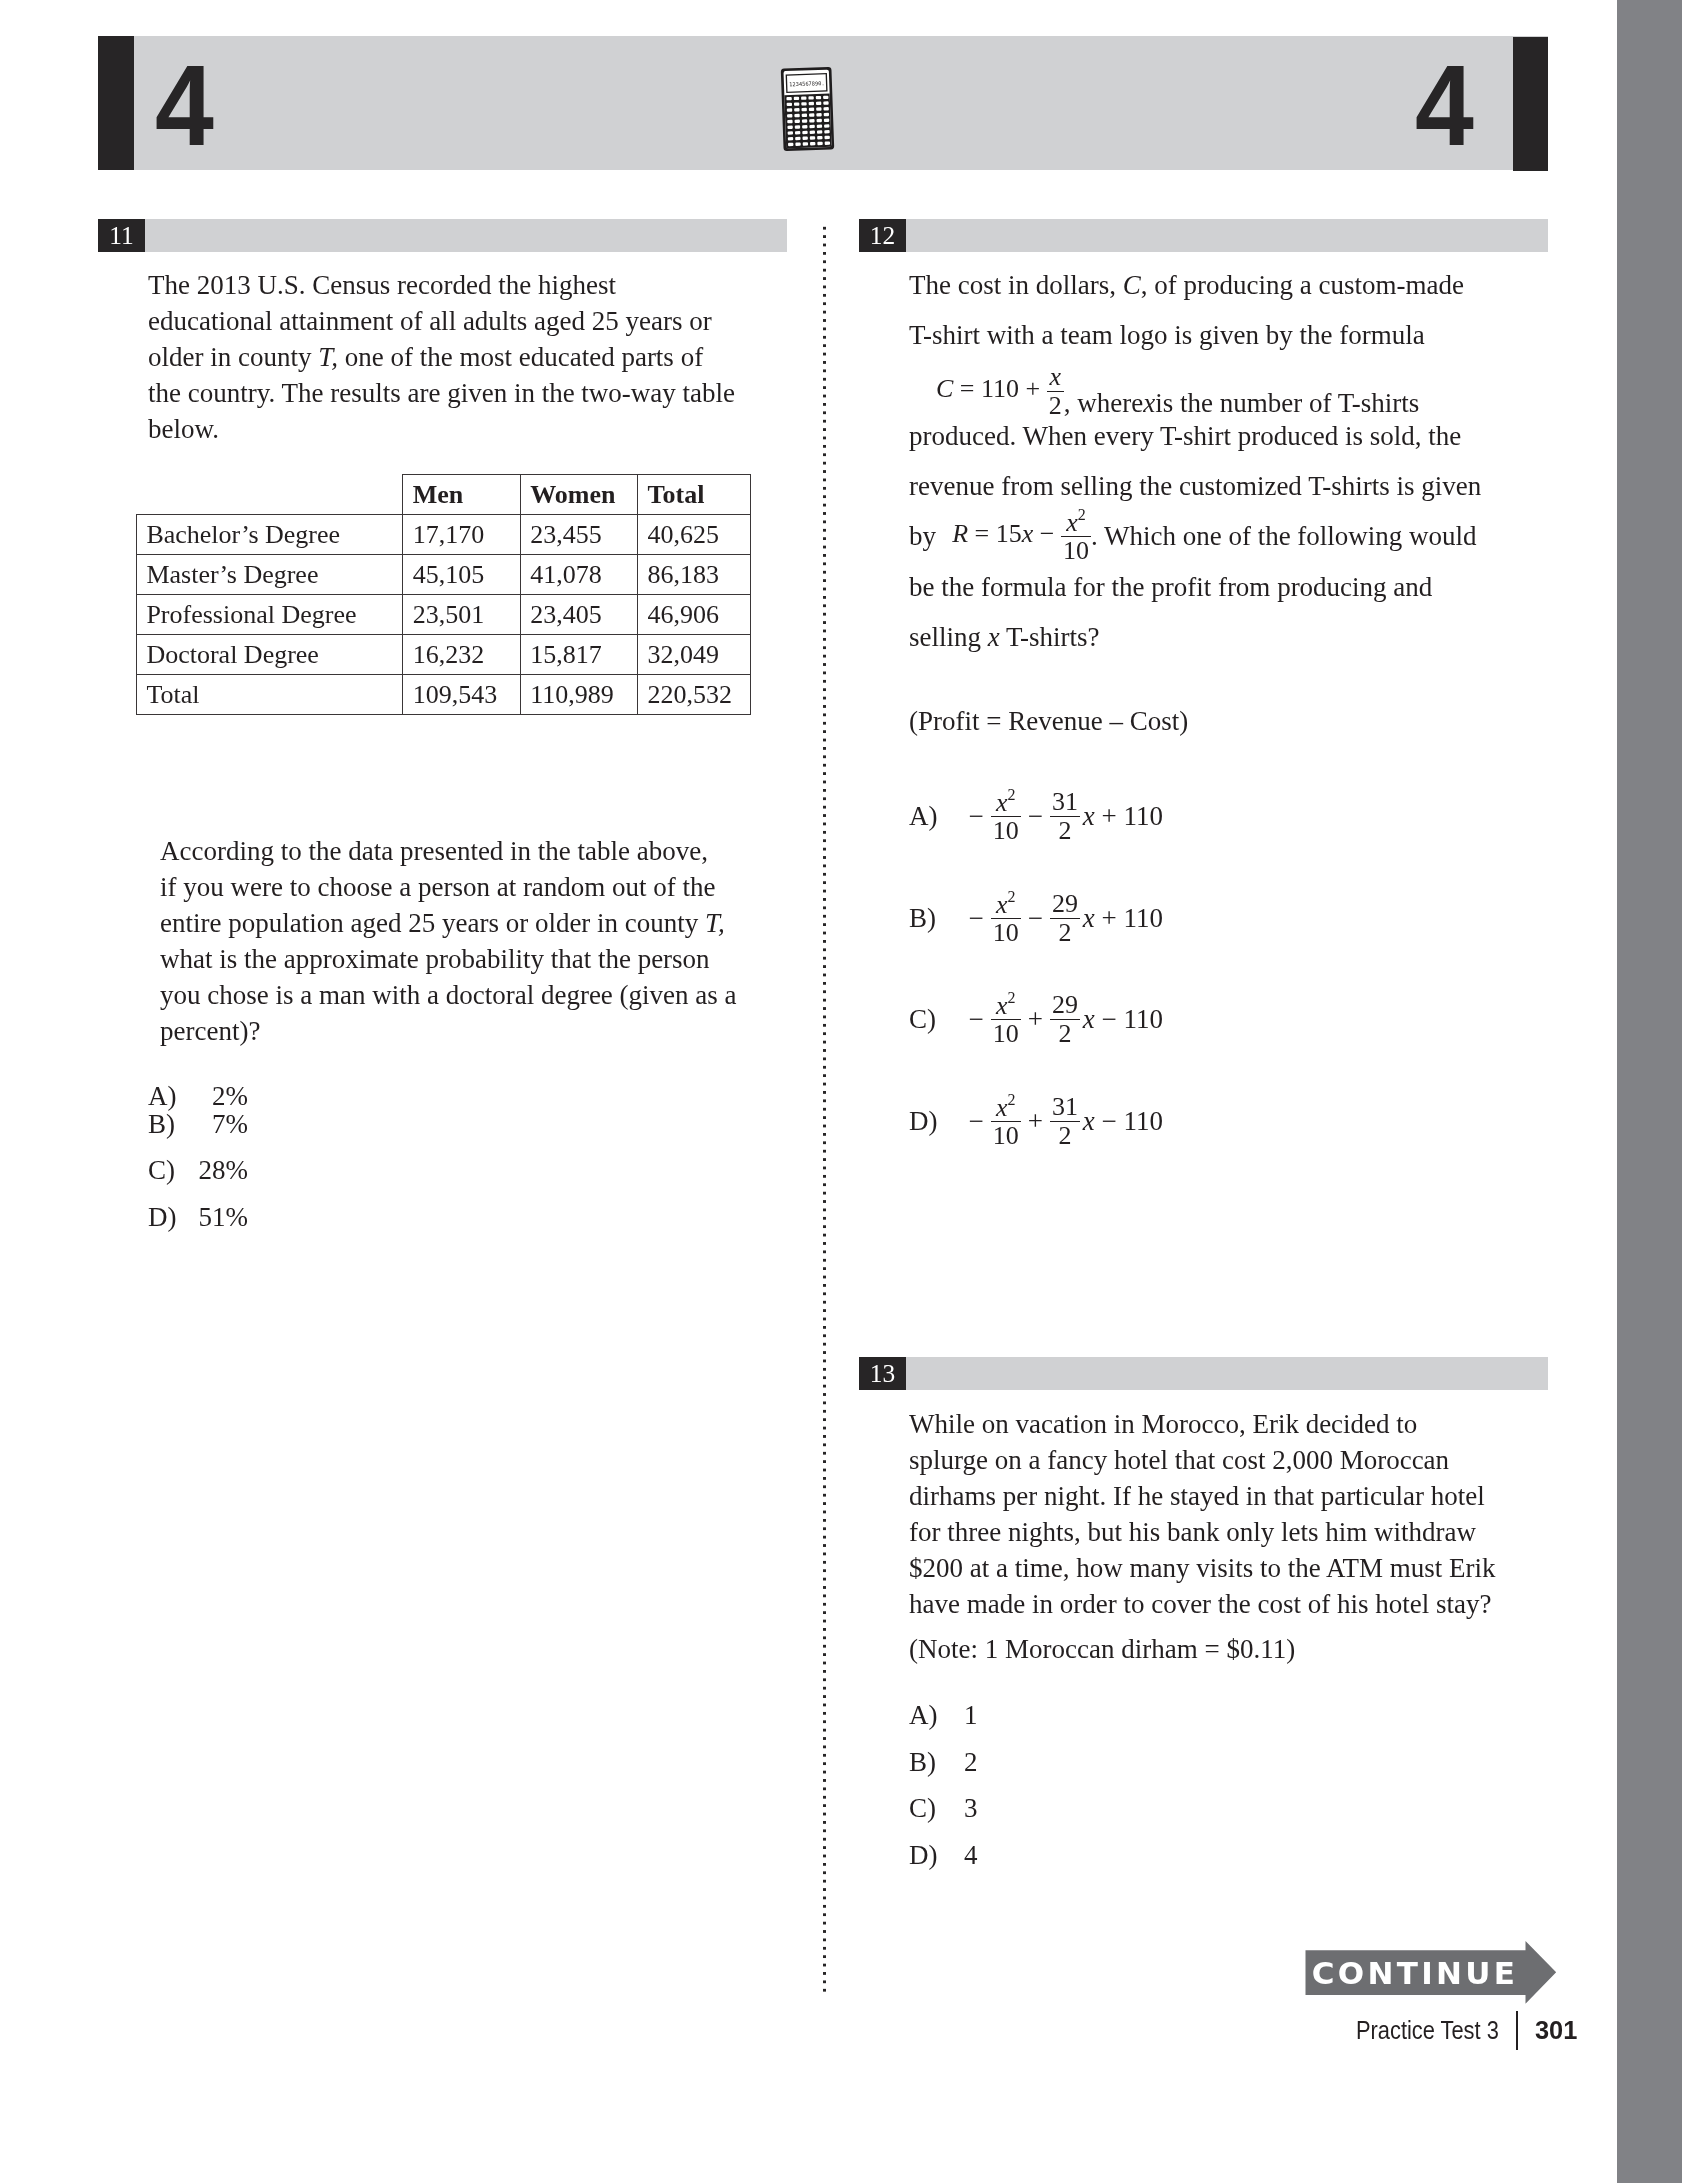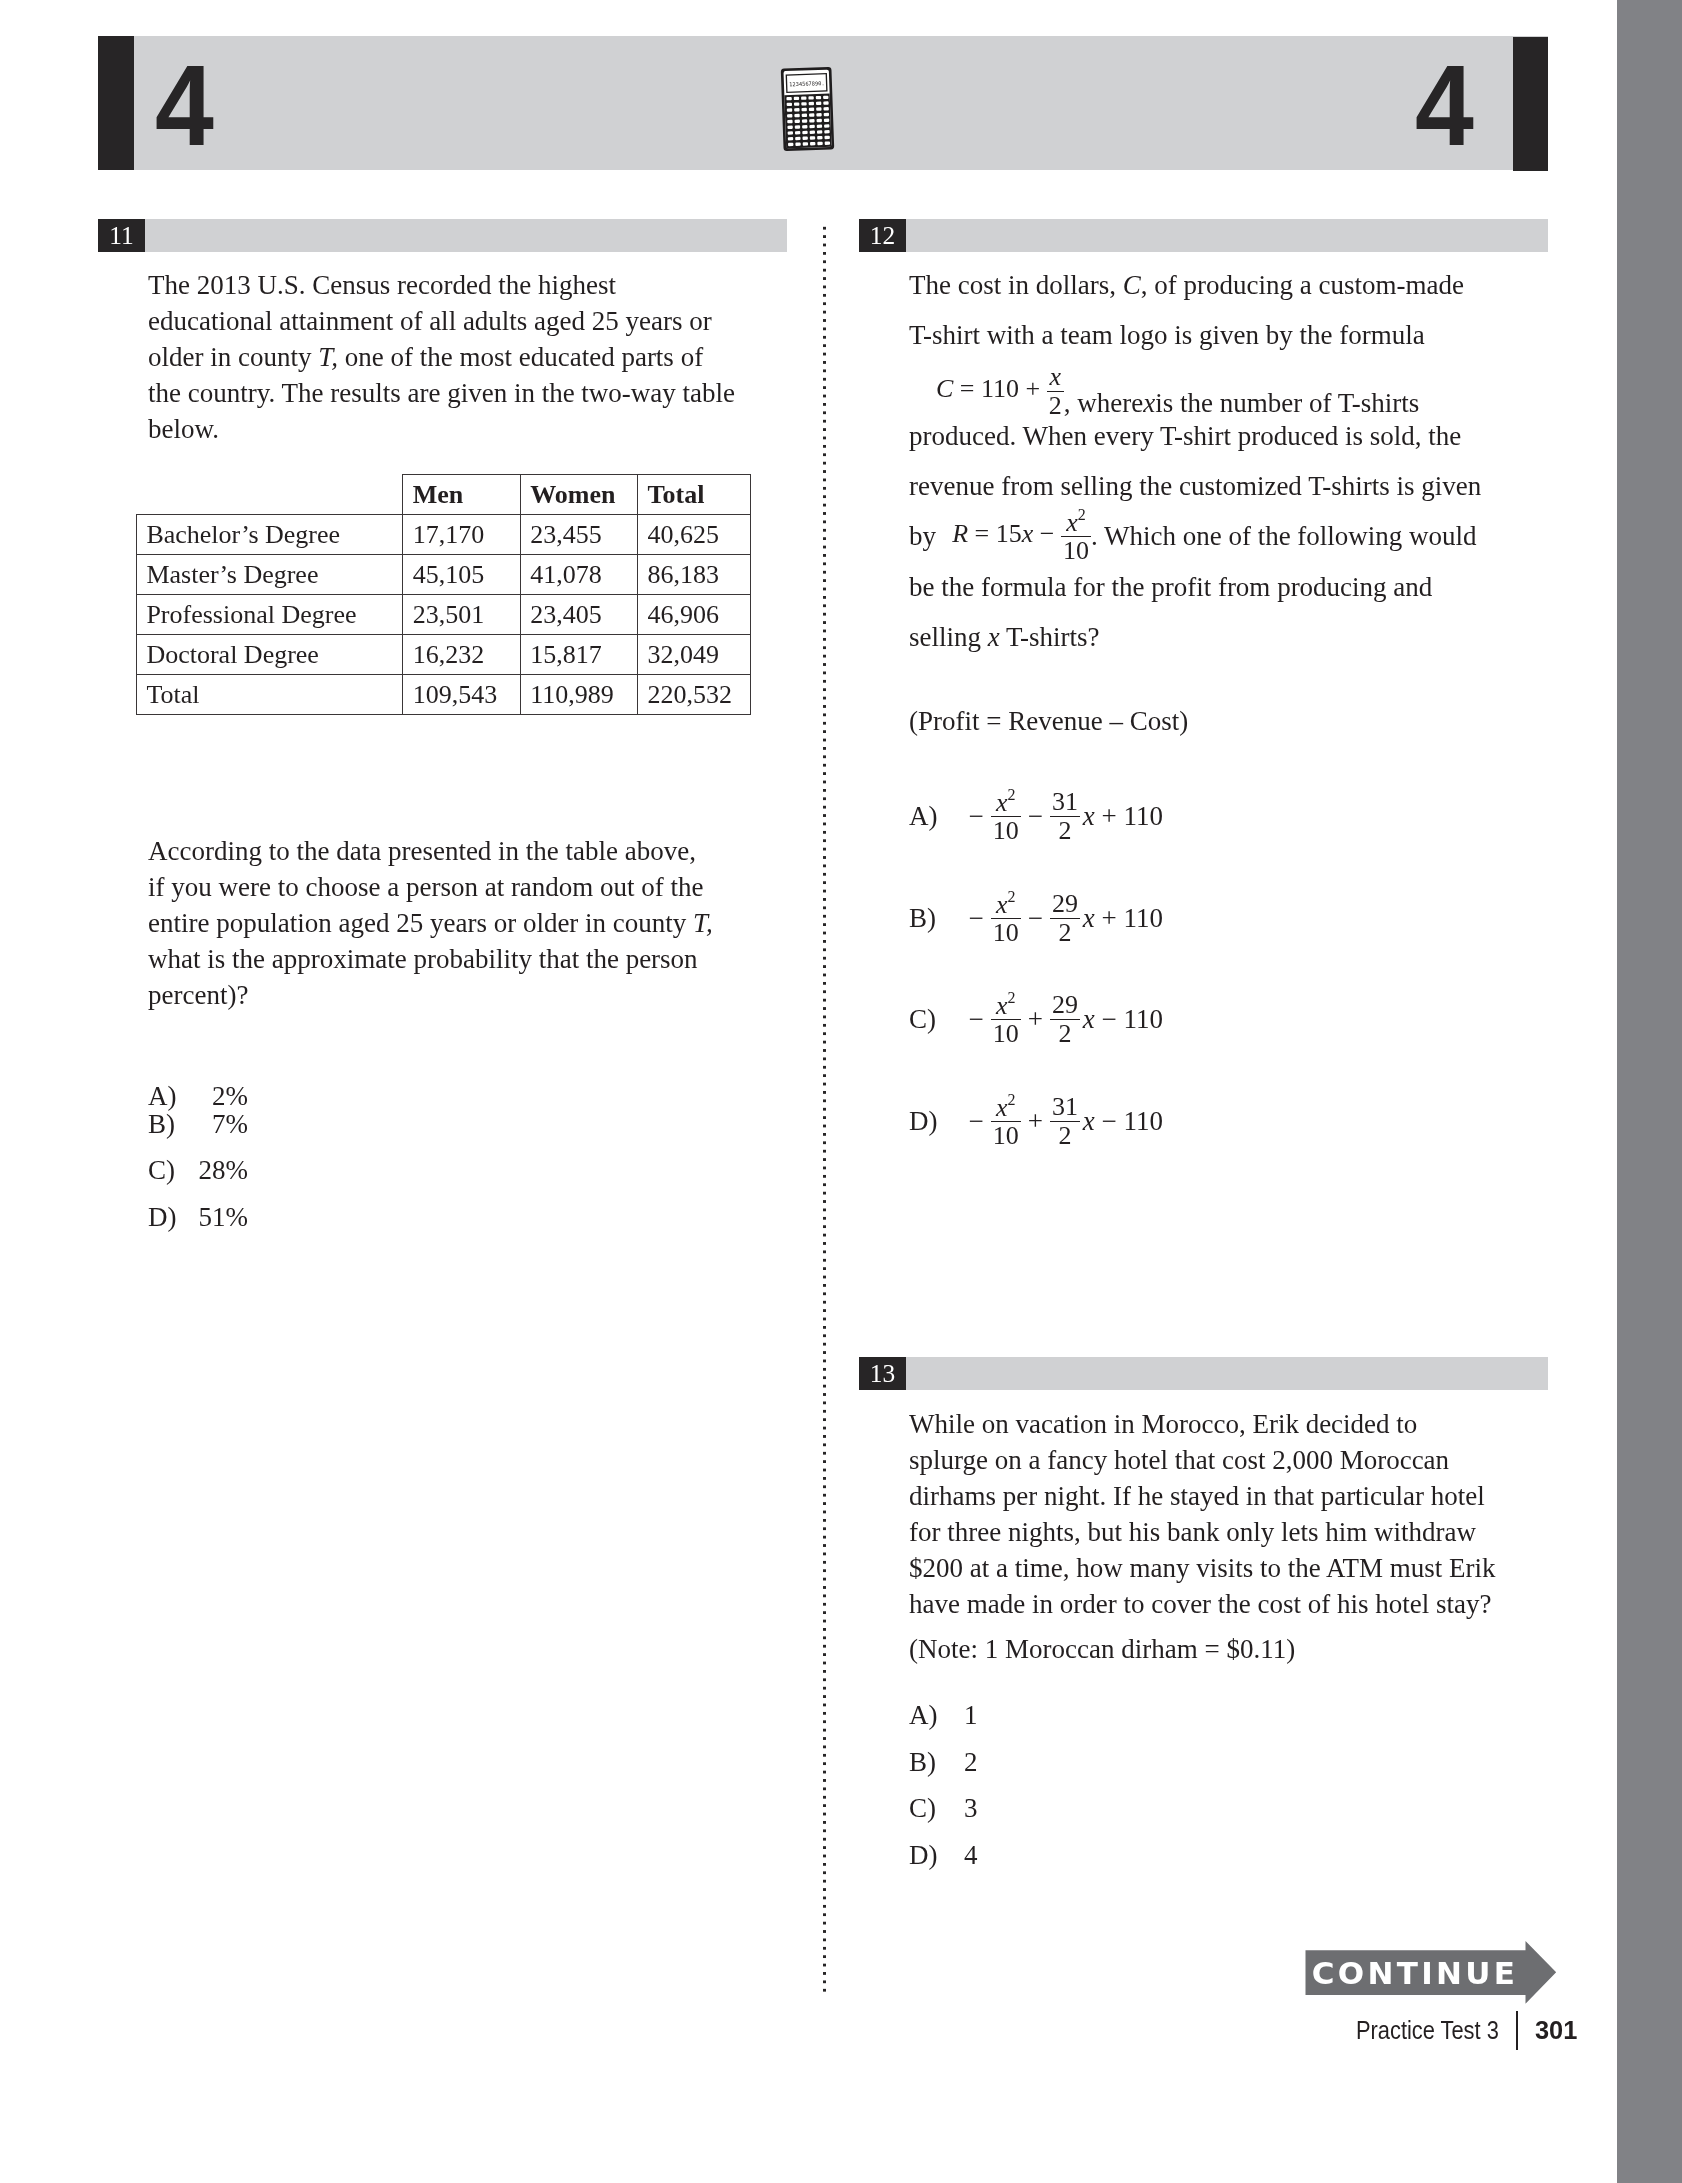--- a/index.html
+++ b/index.html
@@ -194,25 +194,26 @@
       </tr>
       <tr>
         <td class="c0">Total</td>
         <td class="c1">109,543</td>
         <td class="c2">110,989</td>
         <td class="c3">220,532</td>
       </tr>
     </tbody>
 </table>
 
-<div class="abs txt" style="left:148px;top:833px;">
+<div class="abs txt" style="left:160px;top:833px;">
   <div>According to the data presented in the table above,</div>
   <div>if you were to choose a person at random out of the</div>
   <div><span>entire population aged 25 years or older in county </span><i>T,</i></div>
   <div>what is the approximate probability that the person</div>
+  <div>you chose is a man with a doctoral degree (given as a</div>
   <div>percent)?</div>
 </div>
 
 <div class="abs choice-l" style="left:148px;top:1059px;line-height:36px;margin-top:19px;">
   <span class="letter">A)</span><span class="val">2%</span>
 </div>
 <div class="abs choice-l" style="left:148px;top:1106px;line-height:36px;">
   <span class="letter">B)</span><span class="val">7%</span>
 </div>
 <div class="abs choice-l" style="left:148px;top:1152px;line-height:36px;">

